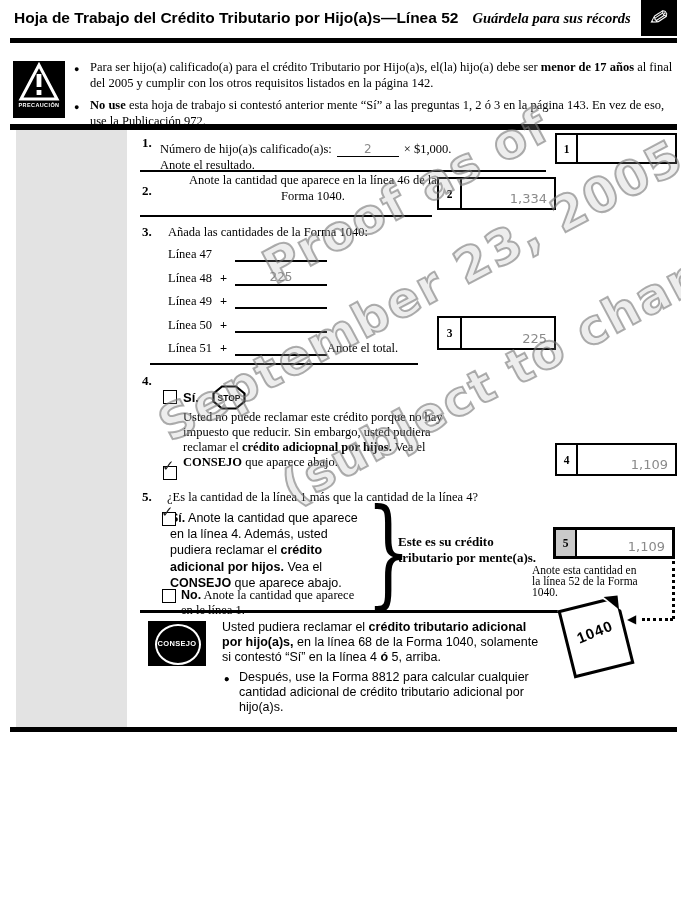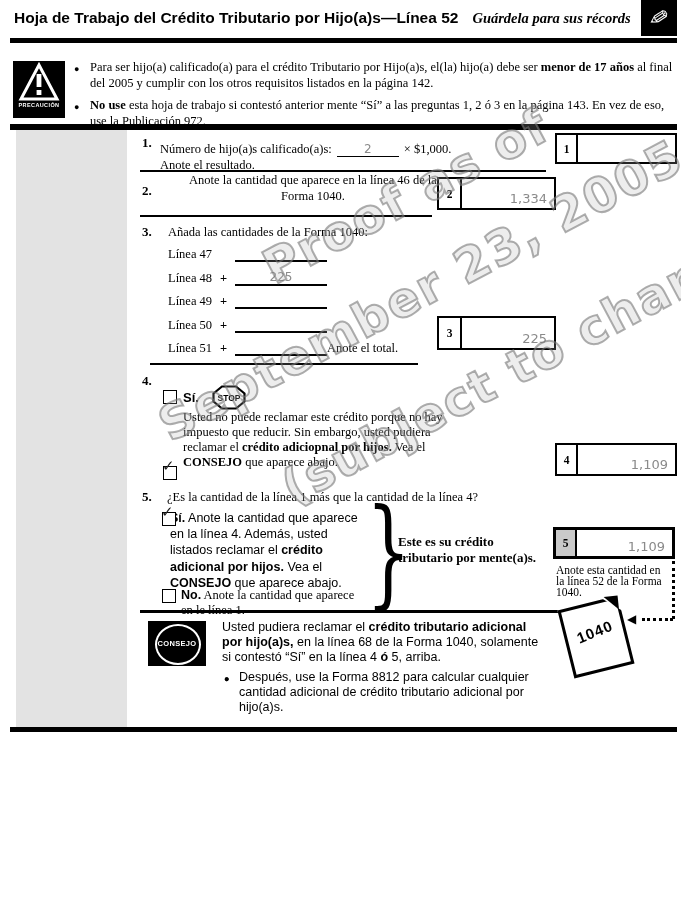--- a/index.html
+++ b/index.html
@@ -59,21 +59,21 @@
   .p-block{position:absolute;font-size:12.5px;line-height:15px;}
   .sans-block{position:absolute;font-family:"Liberation Sans",sans-serif;font-size:12.5px;line-height:16.2px;}
   .bold{font-weight:bold;}
 
   .stopicon{position:absolute;left:212px;top:385px;z-index:11;}
 
   .brace{position:absolute;left:366px;top:504px;font-family:"DejaVu Serif",serif;font-size:118px;
          line-height:96px;transform:scaleX(.6);transform-origin:left top;color:#000;}
   .result{position:absolute;left:398px;top:534px;font-weight:bold;font-size:13px;line-height:16px;}
 
-  .note5{position:absolute;left:556px;top:565px;width:114px;font-size:11.5px;line-height:11px;}
+  .note5{position:absolute;left:532px;top:565px;width:114px;font-size:11.5px;line-height:11px;}
 
   .vdots{position:absolute;left:672px;top:561px;height:58px;border-left:3px dotted #000;z-index:11;}
   .hdots{position:absolute;left:642px;top:618px;width:31px;border-top:3px dotted #000;z-index:11;}
   .arrowhead{position:absolute;left:627px;top:612px;font-size:12px;z-index:11;}
 
   .form1040{position:absolute;left:565px;top:602px;width:56px;height:64px;border:3.5px solid #000;
             background:#fff;transform:rotate(-14deg);z-index:12;}
   .f1040-label{display:block;margin-top:18px;text-align:center;font-family:"Liberation Sans",sans-serif;
                font-weight:bold;font-size:15px;letter-spacing:1px;transform:rotate(-8deg);}
   .notch{position:absolute;top:-4px;right:-4px;border-left:17px solid transparent;border-top:17px solid #fff;}
@@ -220,21 +220,21 @@
   </div>
 
   <span class="inum" style="top:489px;">5.</span>
   <div class="itext" style="left:167px;top:489px;">¿Es la cantidad de la línea 1 más que la cantidad de la línea 4?</div>
   <span class="cb" style="left:162px;top:512px;">
     <i class="mark">✓</i>
   </span>
   <div class="sans-block" style="left:170px;top:510px;width:215px;">
     <span class="bold">Sí.</span><span> Anote la cantidad que aparece</span><br>
     <span>en la línea 4. Además, usted</span><br>
-    <span>listados reclamar el </span><span class="bold">crédito</span><br>
+    <span>pudiera reclamar el </span><span class="bold">crédito</span><br>
     <span class="bold">adicional por hijos.</span><span> Vea el</span><br>
     <span class="bold">CONSEJO</span><span> que aparece abajo.</span>
   </div>
   <span class="cb" style="left:162px;top:589px;">
     <i class="mark"></i>
   </span>
   <div class="p-block" style="left:181px;top:588px;line-height:14.5px;">
     <span class="sans bold" style="font-size:12.5px;">No.</span><span> Anote la cantidad que aparece</span><br>
     <span>en le línea 1.</span>
   </div>

